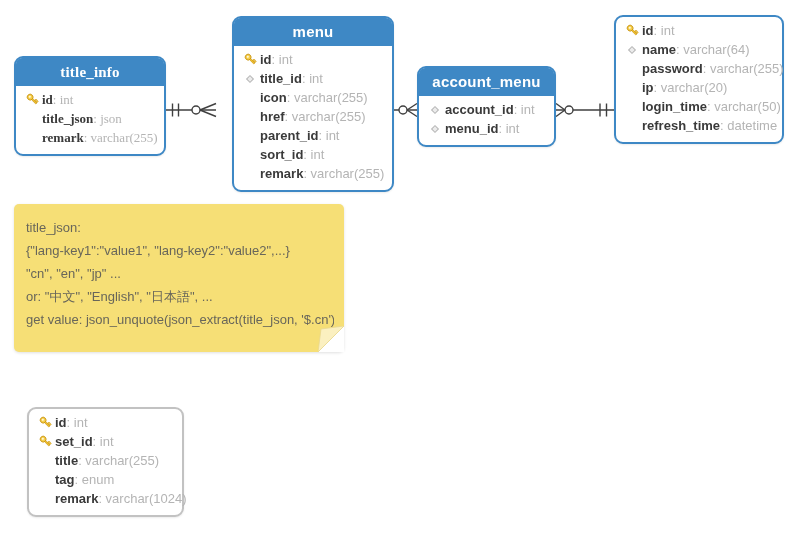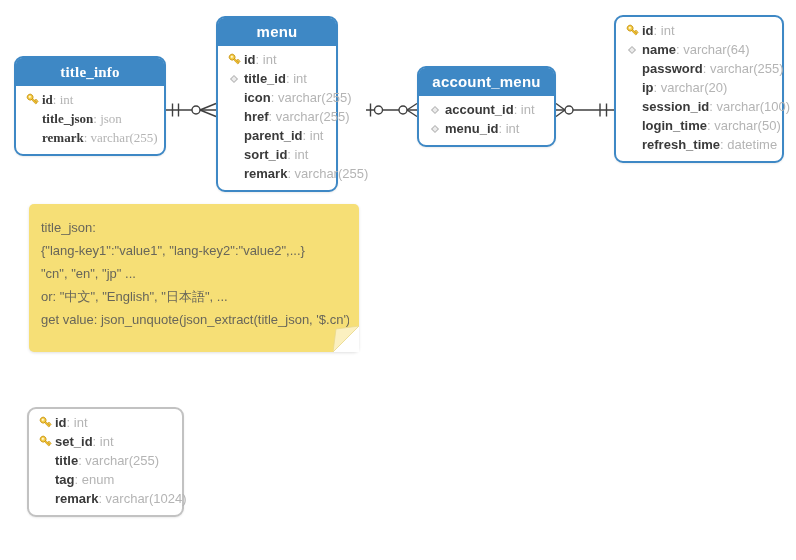--- a/index.html
+++ b/index.html
@@ -13,29 +13,29 @@
   .etable.gray{border-color:#c2c2c2;}
   .etable.gray .ehead{background:#c9c9c9;color:#3a3a3a;}
   .ebody{padding:4px 4px 7px 6px;border-radius:24px;}
   .frow{height:19px;line-height:19px;font-size:13px;white-space:nowrap;display:flex;align-items:center;}
   .ficon{width:20px;flex:0 0 20px;display:inline-flex;justify-content:center;align-items:center;}
   .fname{color:#3a3a3a;font-weight:bold;}
   .ftype{color:#b4b4b4;font-weight:normal;}
 
   
   .t-title_info  {left:14px; top:56px; width:152px;font-family:Liberation Serif, serif;}
-  .t-menu        {left:216px;top:16px; width:122px;}
+  .t-menu        {left:232px;top:16px; width:162px;}
   .t-account_menu{left:417px;top:66px; width:139px;}
   .t-account     {left:614px;top:15px; width:170px;}
   .t-title_info_2{left:27px; top:407px;width:157px;}
 
   
   .note{position:absolute;left:14px;top:204px;width:330px;height:148px;background:#f6df76;
         border-radius:5px;box-shadow:0 1px 3px rgba(0,0,0,0.12);box-sizing:border-box;
-        padding:12px 10px 8px 12px;color:#68665a;font-size:13px;margin-left:15px;}
+        padding:12px 10px 8px 12px;color:#68665a;font-size:13px;}
   .note .nline{line-height:23px;height:23px;white-space:nowrap;overflow:hidden;}
   .note .fold{position:absolute;right:0;bottom:0;}
 
   
   #rel-overlay{position:absolute;left:0;top:0;pointer-events:none;}
   #rel-overlay g{pointer-events:stroke;}
 </style>
 </head>
 <body>
 
@@ -210,25 +210,20 @@
             <span class="fname">password</span>
             <span class="ftype">: varchar(255)</span>
           </div>
           <div class="frow">
             <span class="ficon"></span>
             <span class="fname">ip</span>
             <span class="ftype">: varchar(20)</span>
           </div>
           <div class="frow">
             <span class="ficon"></span>
-            <span class="fname">session_id</span>
-            <span class="ftype">: varchar(100)</span>
-          </div>
-          <div class="frow">
-            <span class="ficon"></span>
             <span class="fname">login_time</span>
             <span class="ftype">: varchar(50)</span>
           </div>
           <div class="frow">
             <span class="ficon"></span>
             <span class="fname">refresh_time</span>
             <span class="ftype">: datetime</span>
           </div>
         </div>
       </div>

